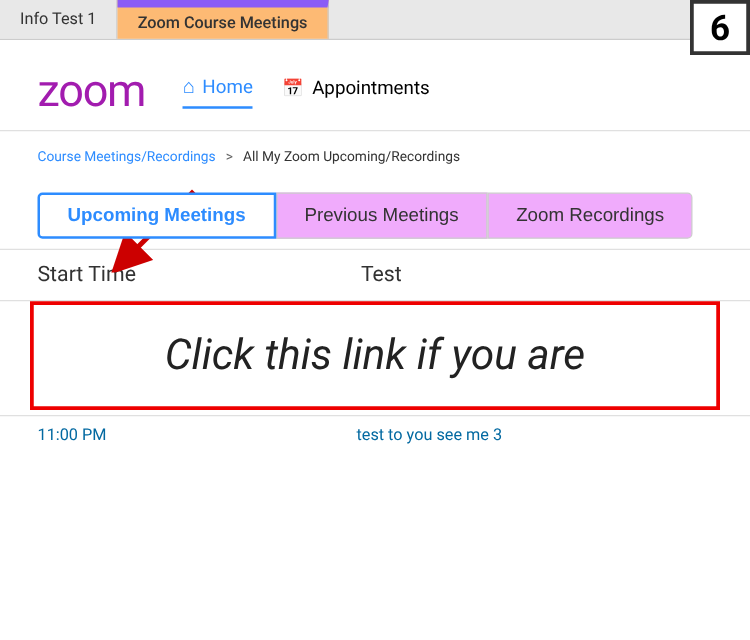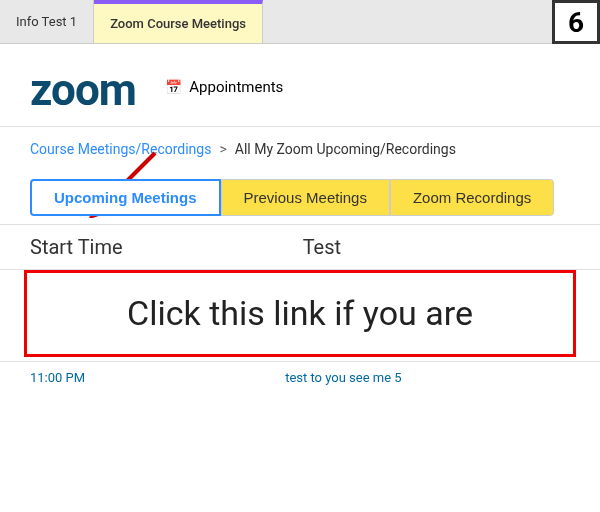--- a/index.html
+++ b/index.html
@@ -11,36 +11,36 @@
       overflow: hidden;
       position: relative;
     }
 
     
     .tab-bar {
       display: flex;
       align-items: center;
       background: #e8e8e8;
       border-bottom: 1px solid #ccc;
-      height: 44px;
+      height: 32px;
       position: relative;
     }
     .tab-item {
       display: flex;
       align-items: center;
       padding: 0 16px;
       height: 100%;
       font-size: 13px;
       color: #333;
       border-right: 1px solid #ccc;
       background: #e8e8e8;
     }
     .tab-item.active {
-      background: #fef9c3;
-      border-top: 4px solid #8b5cf6;
+      background: #fdba74;
+      border-top: 6px solid #8b5cf6;
       border-bottom: none;
       font-weight: 500;
     }
     .tab-badge {
       position: absolute;
       top: 0;
       right: 0;
       width: 48px;
       height: 44px;
       display: flex;
@@ -61,23 +61,23 @@
 
     
     .zoom-header {
       display: flex;
       align-items: center;
       padding: 20px 30px 10px 30px;
       border-bottom: 1px solid #e0e0e0;
       gap: 30px;
     }
     .zoom-logo {
-      font-size: 44px;
-      font-weight: 700;
-      color: #0c4a6e;
+      font-size: 36px;
+      font-weight: 400;
+      color: #a21caf;
       letter-spacing: -1px;
     }
     .nav-links {
       display: flex;
       align-items: center;
       gap: 24px;
     }
     .nav-link {
       display: flex;
       align-items: center;
@@ -90,21 +90,21 @@
     .nav-link.active {
       border-bottom: 2px solid #2D8CFF;
     }
     .nav-link-appointments {
       color: #000000;
     }
 
     
     .breadcrumb {
       padding: 14px 30px;
-      font-size: 14px;
+      font-size: 11px;
       display: flex;
       align-items: center;
       gap: 8px;
       position: relative;
     }
     .breadcrumb-link {
       color: #2D8CFF;
       cursor: pointer;
     }
     .breadcrumb-sep {
@@ -128,21 +128,21 @@
     .tabs-row {
       display: flex;
       padding: 8px 30px;
       gap: 0;
       border-bottom: 1px solid #e0e0e0;
     }
     .tab-btn {
       padding: 8px 22px;
       font-size: 15px;
       border: 1px solid #ccc;
-      background: #fde047;
+      background: #f0abfc;
       cursor: pointer;
       color: #333;
     }
     .tab-btn.active {
       background: #fff;
       border: 2px solid #2D8CFF;
       color: #2D8CFF;
       font-weight: 600;
       z-index: 1;
     }
@@ -151,31 +151,32 @@
     }
     .tab-btn:last-child {
       border-radius: 0 4px 4px 0;
     }
 
     
     .table-header {
       display: flex;
       padding: 10px 30px;
       border-bottom: 1px solid #e0e0e0;
-      font-size: 20px;
+      font-size: 17px;
       color: #333;
       gap: 180px;
     }
 
     
     .overlay-box {
       margin: 0 24px;
       border: 3px solid #e00;
       padding: 20px 30px;
       text-align: center;
+      font-style: italic;
     }
     .overlay-text {
       font-size: 34px;
       color: #222;
       line-height: 1.2;
     }
 
     
     .bottom-row {
       padding: 8px 30px;
@@ -210,20 +211,24 @@
   <div class="tab-badge">
     <span>6</span>
   </div>
 </div>
 
 <div class="main-content">
 
   <div class="zoom-header">
     <div class="zoom-logo">zoom</div>
     <div class="nav-links">
+      <a class="nav-link active">
+        <span class="home-icon"></span>
+        <span>Home</span>
+      </a>
       <a class="nav-link nav-link-appointments">
         <span class="cal-icon"></span>
         <span>Appointments</span>
       </a>
     </div>
   </div>
 
   <div class="breadcrumb">
     <span class="breadcrumb-link">Course Meetings/Recordings</span>
     <span class="breadcrumb-sep">&gt;</span>
@@ -253,16 +258,16 @@
   </div>
 
   <div class="overlay-box">
     <div class="overlay-text">
       <span>Click this link if you are</span><br>
     </div>
   </div>
 
   <div class="bottom-row">
     <span>11:00 PM</span>
-    <span>test to you see me 5</span>
+    <span>test to you see me 3</span>
   </div>
 
 </div>
 
 </body></html>

